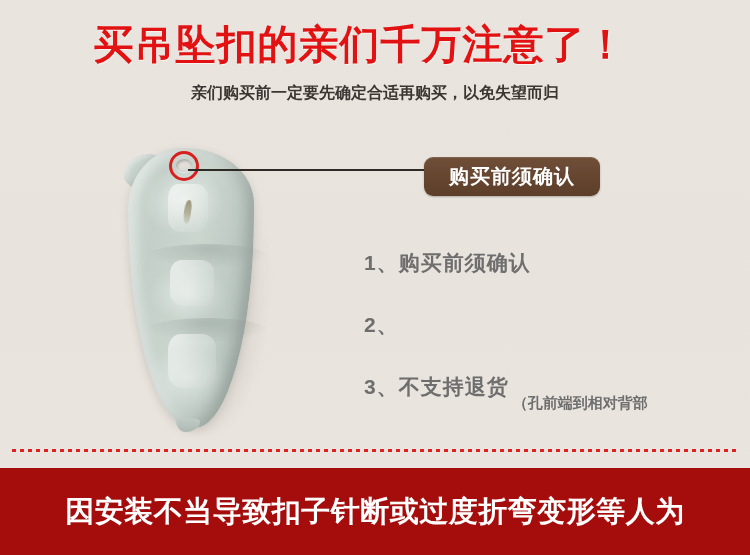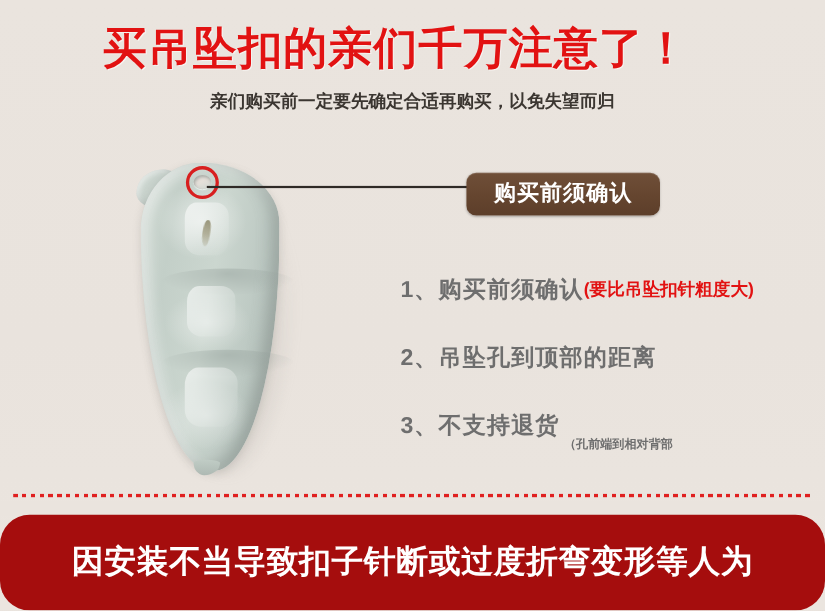--- a/index.html
+++ b/index.html
@@ -213,21 +213,21 @@
     color: #6e6e6e;
     letter-spacing: 1px;
   }
   .check-note-red {
     font-size: 16px;
     font-weight: bold;
     color: #e21212;
     letter-spacing: 0;
   }
   .check-note-gray {
-    font-size: 11px;
+    font-size: 15px;
     font-weight: bold;
     color: #6e6e6e;
     letter-spacing: 0;
     padding-left: 4px;
     margin-top: 32px;
   }
 
   
   .divider {
     position: absolute;
@@ -251,21 +251,20 @@
     position: absolute;
     left: 0;
     top: 468px;
     width: 750px;
     height: 87px;
     background: #a50d0d;
     display: flex;
     flex-direction: column;
     align-items: center;
     justify-content: center;
-    border-radius: 27px;
   }
   .banner-line {
     font-size: 29px;
     font-weight: bold;
     color: #ffffff;
     line-height: 41px;
     letter-spacing: 0.5px;
     white-space: nowrap;
   }
 </style>
@@ -297,26 +296,24 @@
 
   <div class="badge">
     <span class="badge-text">购买前须确认</span>
   </div>
 
   <div class="checklist">
 
     <div class="check-item">
       <span class="check-main">1、</span>
       <span class="check-main">购买前须确认</span>
-      <span class="check-note-red">(要比吊坠扣针粗度大)</span>
     </div>
 
     <div class="check-item">
       <span class="check-main">2、</span>
-      <span class="check-main">吊坠孔到顶部的距离</span>
     </div>
 
     <div class="check-item">
       <span class="check-main">3、</span>
       <span class="check-main">不支持退货</span>
       <span class="check-note-gray">（孔前端到相对背部</span>
     </div>
 
   </div>
 

